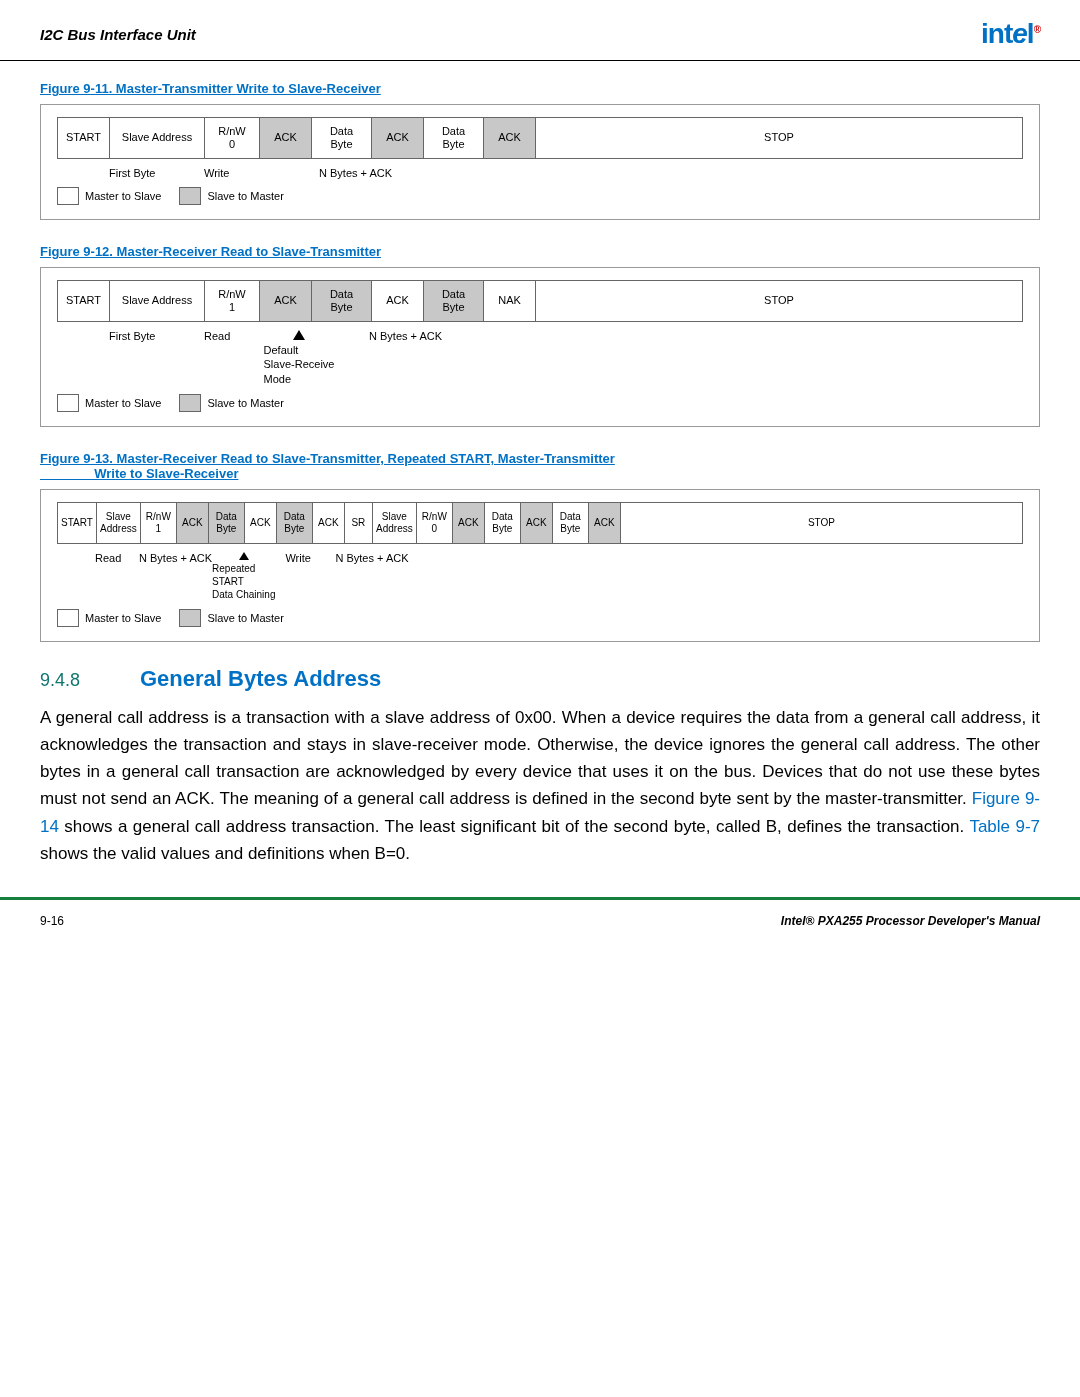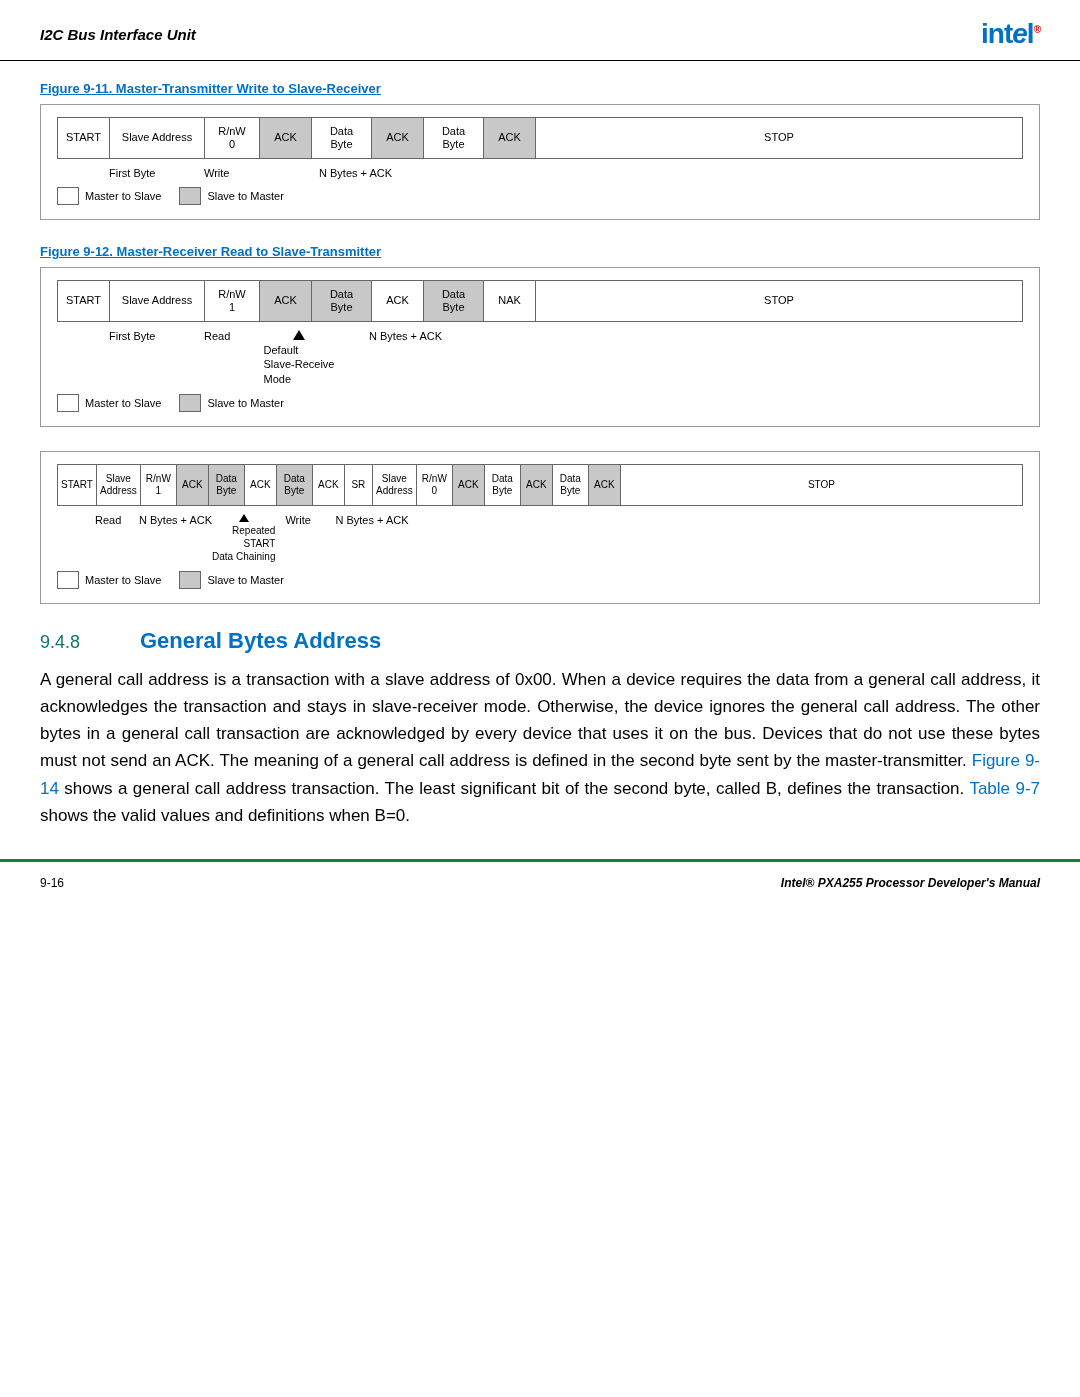--- a/index.html
+++ b/index.html
@@ -240,20 +240,23 @@
           <span>Master to Slave</span>
         </div>
         <div class="legend-item">
           <div class="legend-box gray"></div>
           <span>Slave to Master</span>
         </div>
       </div>
     </div>
   </div>
 
+  <div class="figure-title">
+    <span>Figure 9-13. Master-Receiver Read to Slave-Transmitter, Repeated START, Master-Transmitter<br>&nbsp;&nbsp;&nbsp;&nbsp;&nbsp;&nbsp;&nbsp;&nbsp;&nbsp;&nbsp;&nbsp;&nbsp;&nbsp;&nbsp;&nbsp;Write to Slave-Receiver</span>
+  </div>
   <div class="diagram-box">
     <div class="diagram-inner">
 
       <div class="protocol-row" style="font-size:10px;">
         <div class="proto-cell compact white" style="min-width:38px;">START</div>
         <div class="proto-cell compact white" style="min-width:44px;">Slave<br>Address</div>
         <div class="proto-cell compact white" style="min-width:36px;">R/nW<br>1</div>
         <div class="proto-cell compact shaded" style="min-width:32px;">ACK</div>
         <div class="proto-cell compact shaded" style="min-width:36px;">Data<br>Byte</div>
         <div class="proto-cell compact white" style="min-width:32px;">ACK</div>
@@ -269,21 +272,21 @@
         <div class="proto-cell compact shaded" style="min-width:32px;">ACK</div>
         <div class="proto-cell compact white" style="flex:1; min-width:36px;">STOP</div>
       </div>
 
       <div style="display:flex; font-size:11px; margin: 4px 0 0 38px; align-items:flex-start;">
         <span style="min-width:44px;">Read</span>
         <span style="min-width:70px;">N Bytes + ACK</span>
 
         <div style="display:flex; flex-direction:column; align-items:center; min-width:60px;">
           <div style="width:0;height:0;border-left:5px solid transparent;border-right:5px solid transparent;border-bottom:8px solid #000; margin-bottom:2px;"></div>
-          <span style="text-align:right; line-height:1.3; font-size:10px;">Repeated<br>START<br>Data Chaining</span>
+          <span style="text-align:left; line-height:1.3; font-size:10px;">Repeated<br>START<br>Data Chaining</span>
         </div>
         <span style="min-width:50px; margin-left:10px;">Write</span>
         <span style="min-width:80px;">N Bytes + ACK</span>
       </div>
 
       <div class="legend-area" style="margin-top:8px;">
         <div class="legend-item">
           <div class="legend-box white"></div>
           <span>Master to Slave</span>
         </div>

